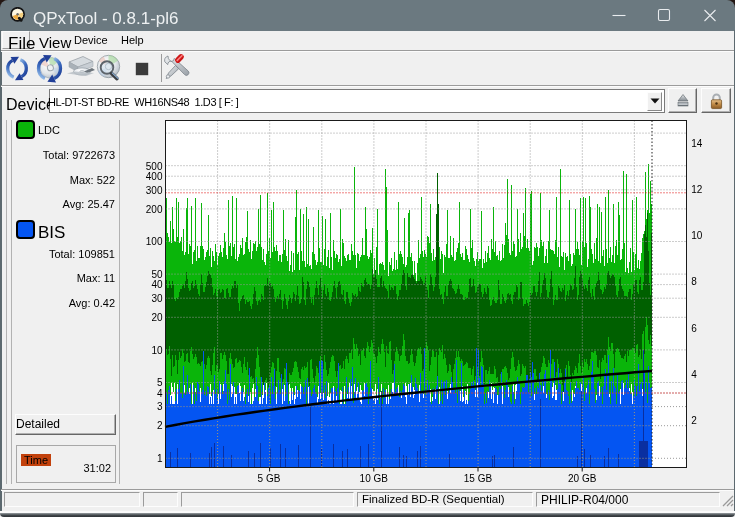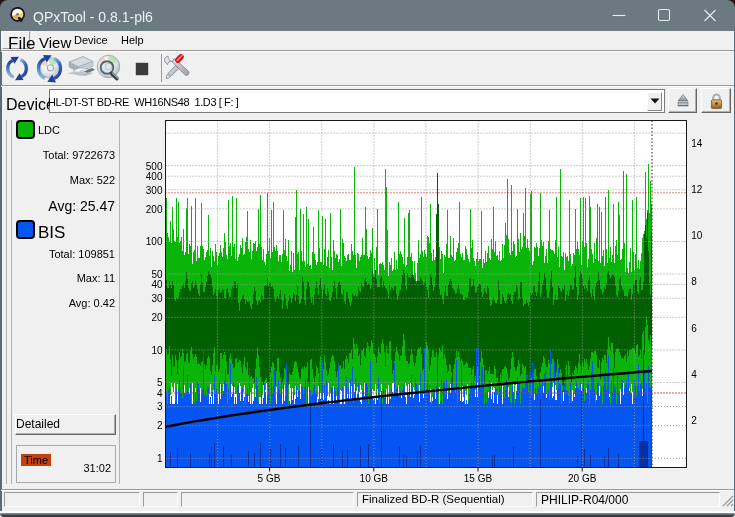--- a/index.html
+++ b/index.html
@@ -19,21 +19,21 @@
 <div class="abs" style="left:0;top:513px;width:735px;height:4px;background:linear-gradient(#9aa0a4, #41474b 55%, #2e3337);border-radius:0 0 6px 6px;"></div>
 
 <svg class="abs" style="left:10px;top:7px" width="16" height="17" viewBox="0 0 16 17">
   <circle cx="7.6" cy="7.3" r="6.5" fill="none" stroke="#141414" stroke-width="1.8"></circle>
   <circle cx="7.6" cy="7.3" r="5.6" fill="#fdf6e0"></circle>
   <path d="M2.6 9 A5.6 5.6 0 0 0 9.5 12.6 L7.6 7.3 Z" fill="#eaa83e"></path>
   <path d="M11 11.6 A5.6 5.6 0 0 0 12.9 5.6 L7.6 7.3 Z" fill="#f3cf7e"></path>
   <circle cx="7.6" cy="7.3" r="1.2" fill="#6a6a6a"></circle>
   <rect x="9.3" y="9.2" width="5.6" height="2.9" rx="1.45" transform="rotate(45 9.3 9.2)" fill="#141414"></rect>
 </svg>
-<div class="abs txt" style="left:33px;top:9px;font-size:14px;color:#edf0f1;">QPxTool - 0.8.1-pl6</div>
+<div class="abs txt" style="left:33px;top:9px;font-size:17px;color:#edf0f1;">QPxTool - 0.8.1-pl6</div>
 
 <svg class="abs" style="left:600px;top:0" width="130" height="30" viewBox="0 0 130 30">
   <g stroke="#e9ecee" stroke-width="1.1" fill="none">
     <path d="M12.5 15.5 H25.5"></path>
     <rect x="58.5" y="9.5" width="11" height="11" rx="1.5"></rect>
     <path d="M104.5 10 L115.5 21 M115.5 10 L104.5 21"></path>
   </g>
 </svg>
 
 <div class="abs" style="left:1px;top:31px;width:733px;height:19px;background:#f0f0f0;"></div>
@@ -163,21 +163,21 @@
   <circle cx="7.5" cy="11.5" r="1.2" fill="#4a3010"></circle>
 </svg>
 
 <div class="abs" style="left:6px;top:120px;width:1px;height:364px;background:#b2b2b2;"></div>
 <div class="abs" style="left:11px;top:120px;width:1px;height:364px;background:#b2b2b2;"></div>
 <div class="abs" style="left:119px;top:120px;width:1px;height:364px;background:#b2b2b2;"></div>
 <div class="abs" style="left:16px;top:120px;width:19px;height:19px;background:#0ab50a;border:2.4px solid #000;border-radius:4px;"></div>
 <div class="abs txt" style="left:38px;top:124px;font-size:11px;">LDC</div>
 <div class="abs txt" style="right:620px;top:149px;font-size:11px;">Total: 9722673</div>
 <div class="abs txt" style="right:620px;top:174px;font-size:11px;">Max: 522</div>
-<div class="abs txt" style="right:620px;top:198px;font-size:14px;">Avg: 25.47</div>
+<div class="abs txt" style="right:620px;top:198px;font-size:11px;">Avg: 25.47</div>
 <div class="abs" style="left:16px;top:220px;width:19px;height:19px;background:#0455f2;border:2.4px solid #000;border-radius:4px;"></div>
 <div class="abs txt" style="left:38px;top:223px;font-size:17px;">BIS</div>
 <div class="abs txt" style="right:620px;top:248px;font-size:11px;">Total: 109851</div>
 <div class="abs txt" style="right:620px;top:272px;font-size:11px;">Max: 11</div>
 <div class="abs txt" style="right:620px;top:297px;font-size:11px;">Avg: 0.42</div>
 
 <div class="abs" style="left:15px;top:414px;width:101px;height:21px;background:#f0f0f0;border-top:1px solid #fdfdfd;border-left:1px solid #fdfdfd;border-right:1px solid #666;border-bottom:1px solid #666;box-shadow:inset -1px -1px 0 #b0b0b0;text-align:left;font-size:12px;line-height:19px;">Detailed</div>
 <div class="abs" style="left:16px;top:445px;width:100px;height:38px;border:1px solid #a8a8a8;"></div>
 <div class="abs txt" style="left:21px;top:454px;font-size:11px;background:#c2410c;padding:0 3px;">Time</div>
 <div class="abs txt" style="right:624px;top:462px;font-size:11px;">31:02</div>

